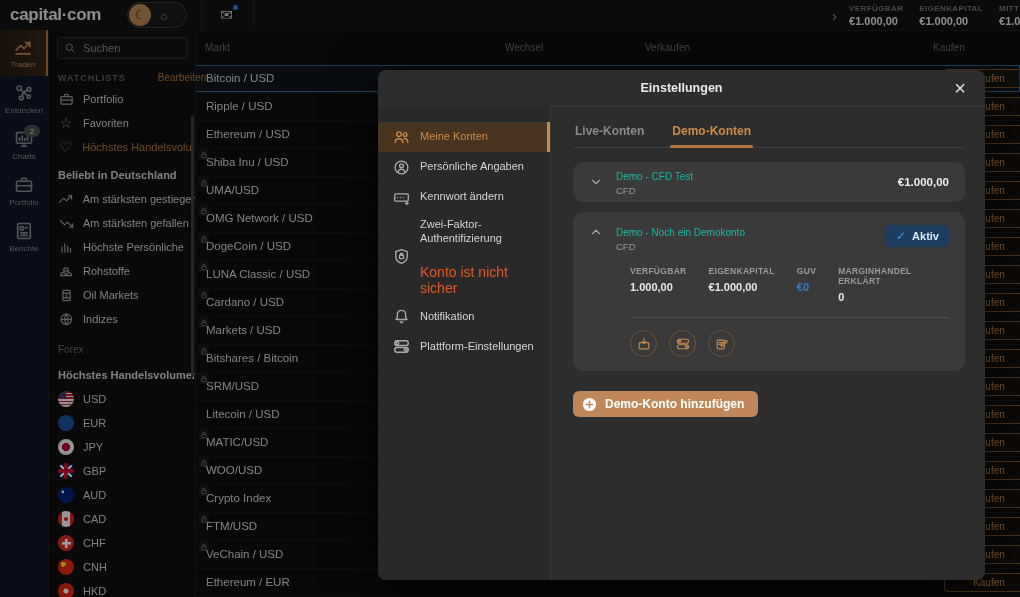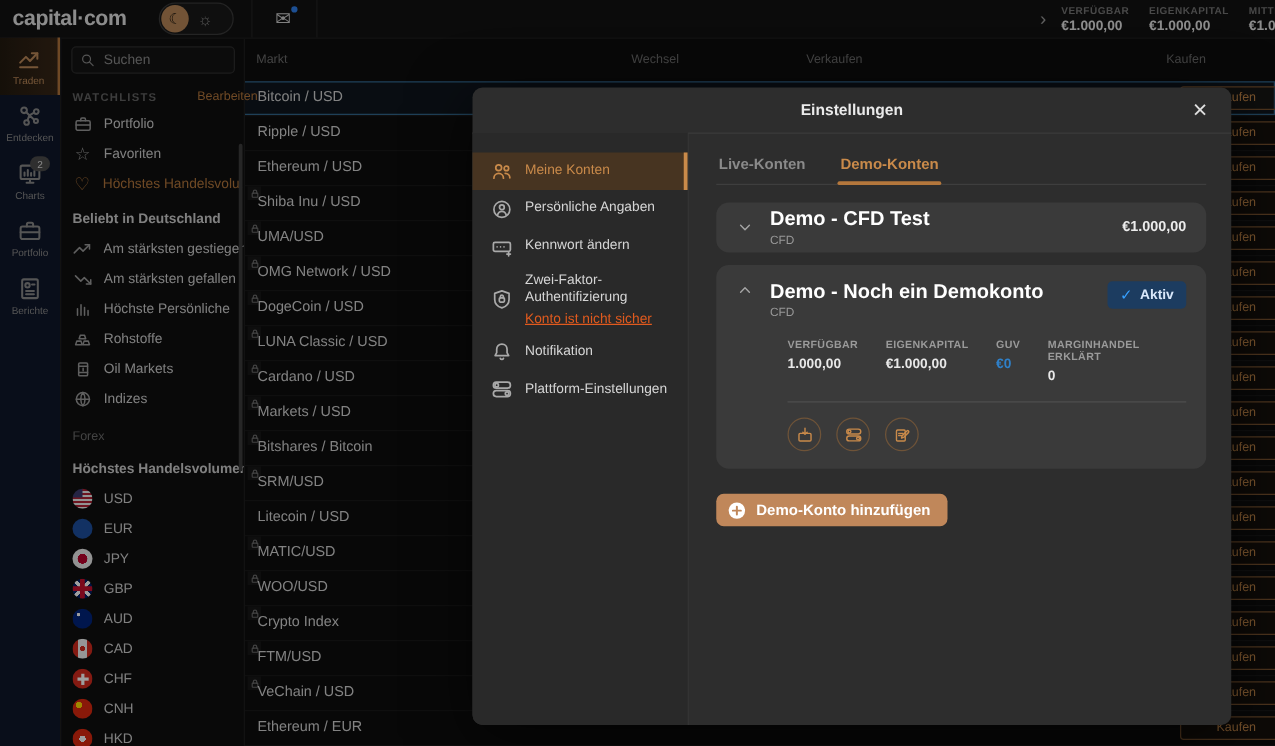--- a/index.html
+++ b/index.html
@@ -100,35 +100,35 @@
   .modal-title{font-size:12.5px;font-weight:bold;color:#eaeaea;}
   .modal-close{position:absolute;right:12px;top:5px;width:26px;height:26px;border:0;background:transparent;color:#e0e0e0;
     font-size:20px;line-height:26px;text-align:center;padding:0;font-family:inherit;}
   .modal-body{position:absolute;left:0;top:36px;right:0;bottom:0;display:flex;}
   .menu{width:173px;background:#292929;border-right:1px solid #3a3a3a;padding-top:16px;box-sizing:border-box;
     border-bottom-left-radius:8px;}
   .menu-item{display:flex;align-items:center;gap:10px;padding:6px 10px 6px 14px;min-height:18px;color:#d5d5d5;position:relative;}
   .menu-icon{width:18px;height:18px;color:#a9a9a9;flex:none;display:flex;align-items:center;justify-content:center;}
   .menu-icon svg{width:17px;height:17px;}
   .menu-label{font-size:11px;display:block;line-height:1.25;}
-  .menu-note{display:block;font-size:11px;color:#e05a1e;margin-top:3px;text-decoration:underline;}
+  .menu-note{display:block;font-size:14px;color:#e05a1e;margin-top:18px;}
   .menu-item.active{background:#473421;color:#c98a4a;}
   .menu-item.active .menu-icon{color:#c98a4a;}
   .menu-item.active::after{content:"";position:absolute;right:0;top:0;bottom:0;width:3px;background:#c98a4a;}
   .content{flex:1;padding:12px 20px 0 22px;box-sizing:border-box;}
   .tabs{display:flex;gap:24px;border-bottom:1px solid #3e3e3e;}
   .tab{font-size:12px;font-weight:bold;color:#8a8a8a;padding:6px 2px 9px 2px;position:relative;}
   .tab.active{color:#c98a4a;}
   .tab.active::after{content:"";position:absolute;left:0;right:0;bottom:-1px;height:3px;background:#b4773c;border-radius:2px;}
   .acct-card{background:#3a3a3a;border-radius:10px;margin-top:14px;}
   .card1{height:40px;display:flex;align-items:center;padding:0 16px;}
   .chev{width:14px;height:14px;color:#a5a5a5;flex:none;}
   .chev svg{width:14px;height:14px;}
   .acct-titles{margin-left:13px;}
-  .acct-name{font-size:16px;font-weight:bold;color:#ffffff;}
+  .acct-name{font-size:10px;font-weight:normal;color:#14b8a6;}
   .acct-type{font-size:9.5px;color:#989898;margin-top:2px;}
   .acct-value{margin-left:auto;font-size:11.5px;font-weight:bold;color:#ececec;}
   .card2{margin-top:10px;padding:13px 16px 14px 16px;box-sizing:border-box;}
   .card2-head{display:flex;align-items:flex-start;}
   .active-badge{margin-left:auto;background:#1c3c60;border-radius:4px;height:22px;display:flex;align-items:center;
     padding:0 10px;gap:6px;}
   .active-badge .check{color:#37a0ff;font-size:12px;font-weight:bold;}
   .active-badge .badge-text{color:#d9e8fb;font-size:11px;font-weight:bold;}
   .stats-row{display:flex;gap:22px;margin-left:41px;margin-top:14px;}
   .stat-label{font-size:8.5px;color:#9a9a9a;letter-spacing:.3px;font-weight:bold;}

